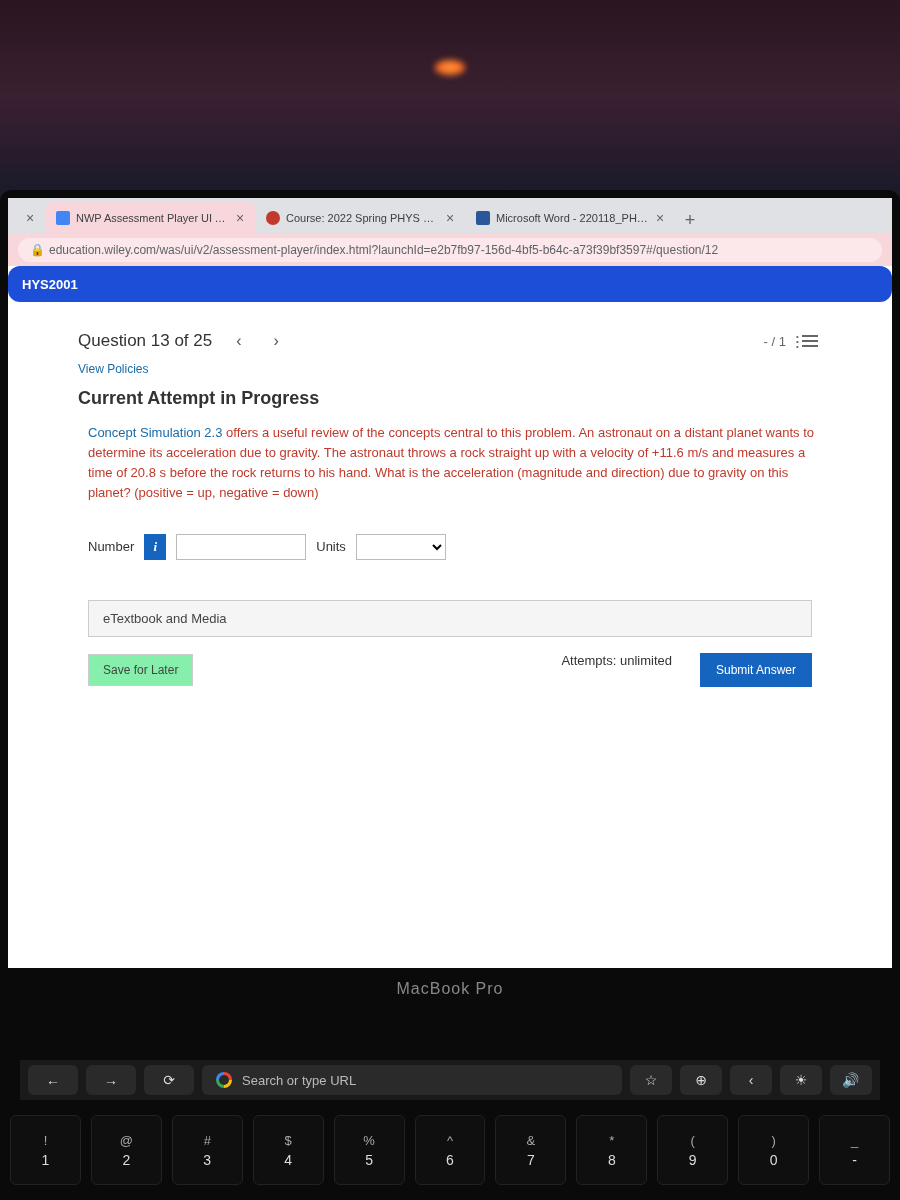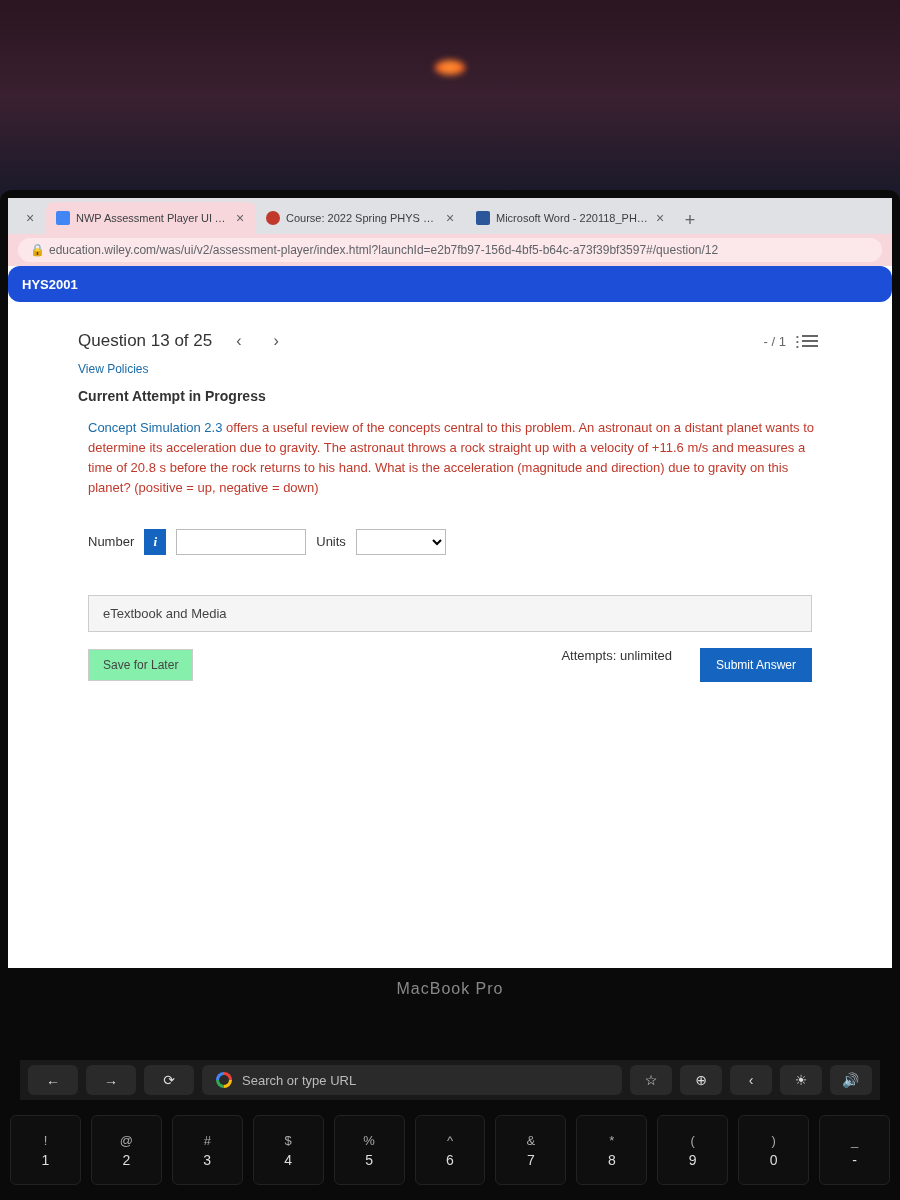--- a/index.html
+++ b/index.html
@@ -39,21 +39,21 @@
 .q-header { display: flex; align-items: center; justify-content: space-between; margin-bottom: 8px; }
 .q-left { display: flex; align-items: center; gap: 16px; }
 .q-title { font-size: 17px; color: #333; }
 .nav-arrow { font-size: 16px; color: #555; cursor: pointer; padding: 4px 8px; }
 .q-right { display: flex; align-items: center; gap: 12px; color: #666; font-size: 13px; }
 .menu-lines { display: flex; flex-direction: column; gap: 3px; cursor: pointer; padding: 4px; }
 .menu-lines span { width: 16px; height: 2px; background: #666; display: block; }
 .menu-lines span::before { content: "•"; position: relative; left: -6px; top: -8px; font-size: 8px; color: #666; }
 
 .policies { color: #1a6ba8; font-size: 12px; margin-bottom: 12px; cursor: pointer; }
-.attempt-label { font-size: 14px; font-weight: 600; color: #333; margin-bottom: 14px; }
+.attempt-label { font-size: 18px; font-weight: 600; color: #333; margin-bottom: 14px; }
 .problem { font-size: 13px; color: #c0392b; line-height: 1.55; margin-bottom: 30px; padding-left: 10px; }
 .problem .sim-link { color: #1a6ba8; margin-top: 48px; }
 
 .answer-row { display: flex; align-items: center; gap: 10px; padding-left: 10px; margin-bottom: 40px; }
 .ans-label { font-size: 13px; color: #333; }
 .info-i { width: 22px; height: 26px; background: #1565c0; color: #fff; display: flex; align-items: center; justify-content: center; font-weight: bold; font-size: 13px; font-family: serif; font-style: italic; }
 .num-input { width: 130px; height: 26px; border: 1px solid #bbb; padding: 0 6px; font-size: 12px; }
 .units-sel { width: 90px; height: 26px; border: 1px solid #bbb; font-size: 12px; background: #fff; }
 
 .etextbook { border: 1px solid #ccc; background: #f5f5f5; padding: 10px 14px; font-size: 13px; color: #444; margin: 0 10px 16px 10px; cursor: pointer; }

